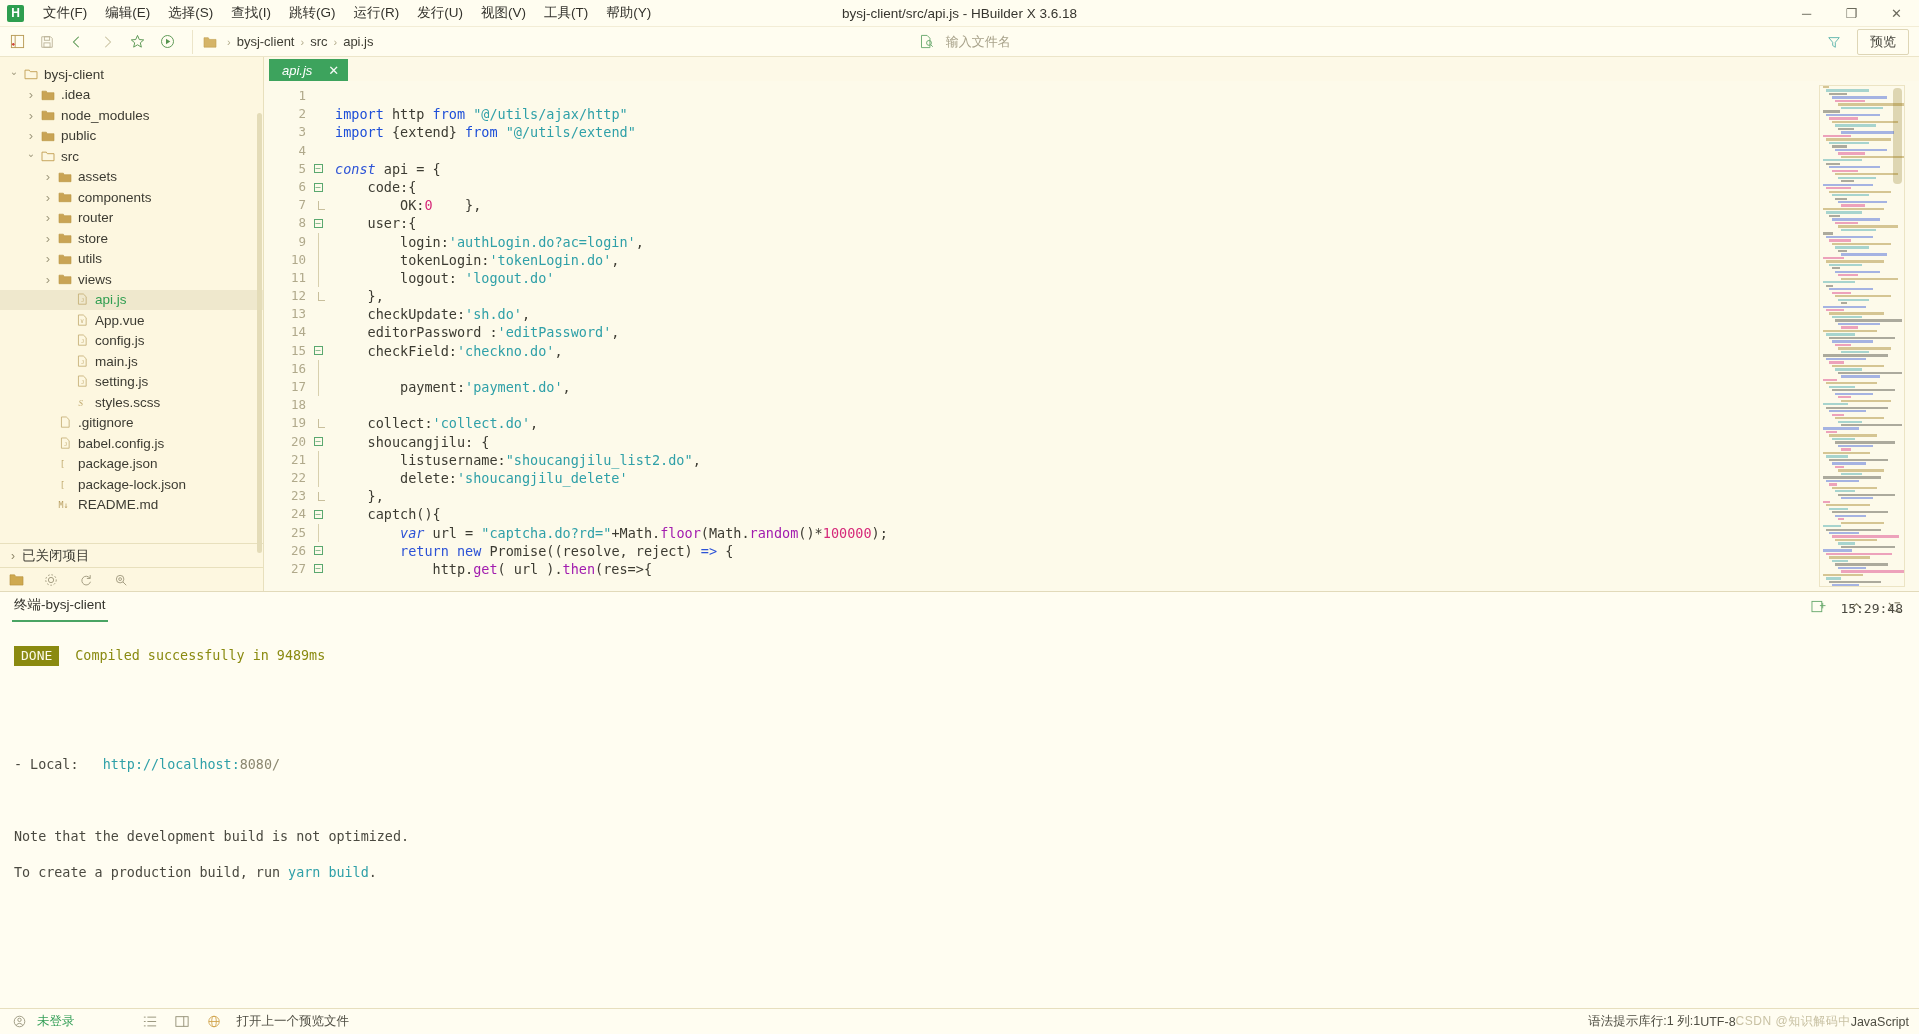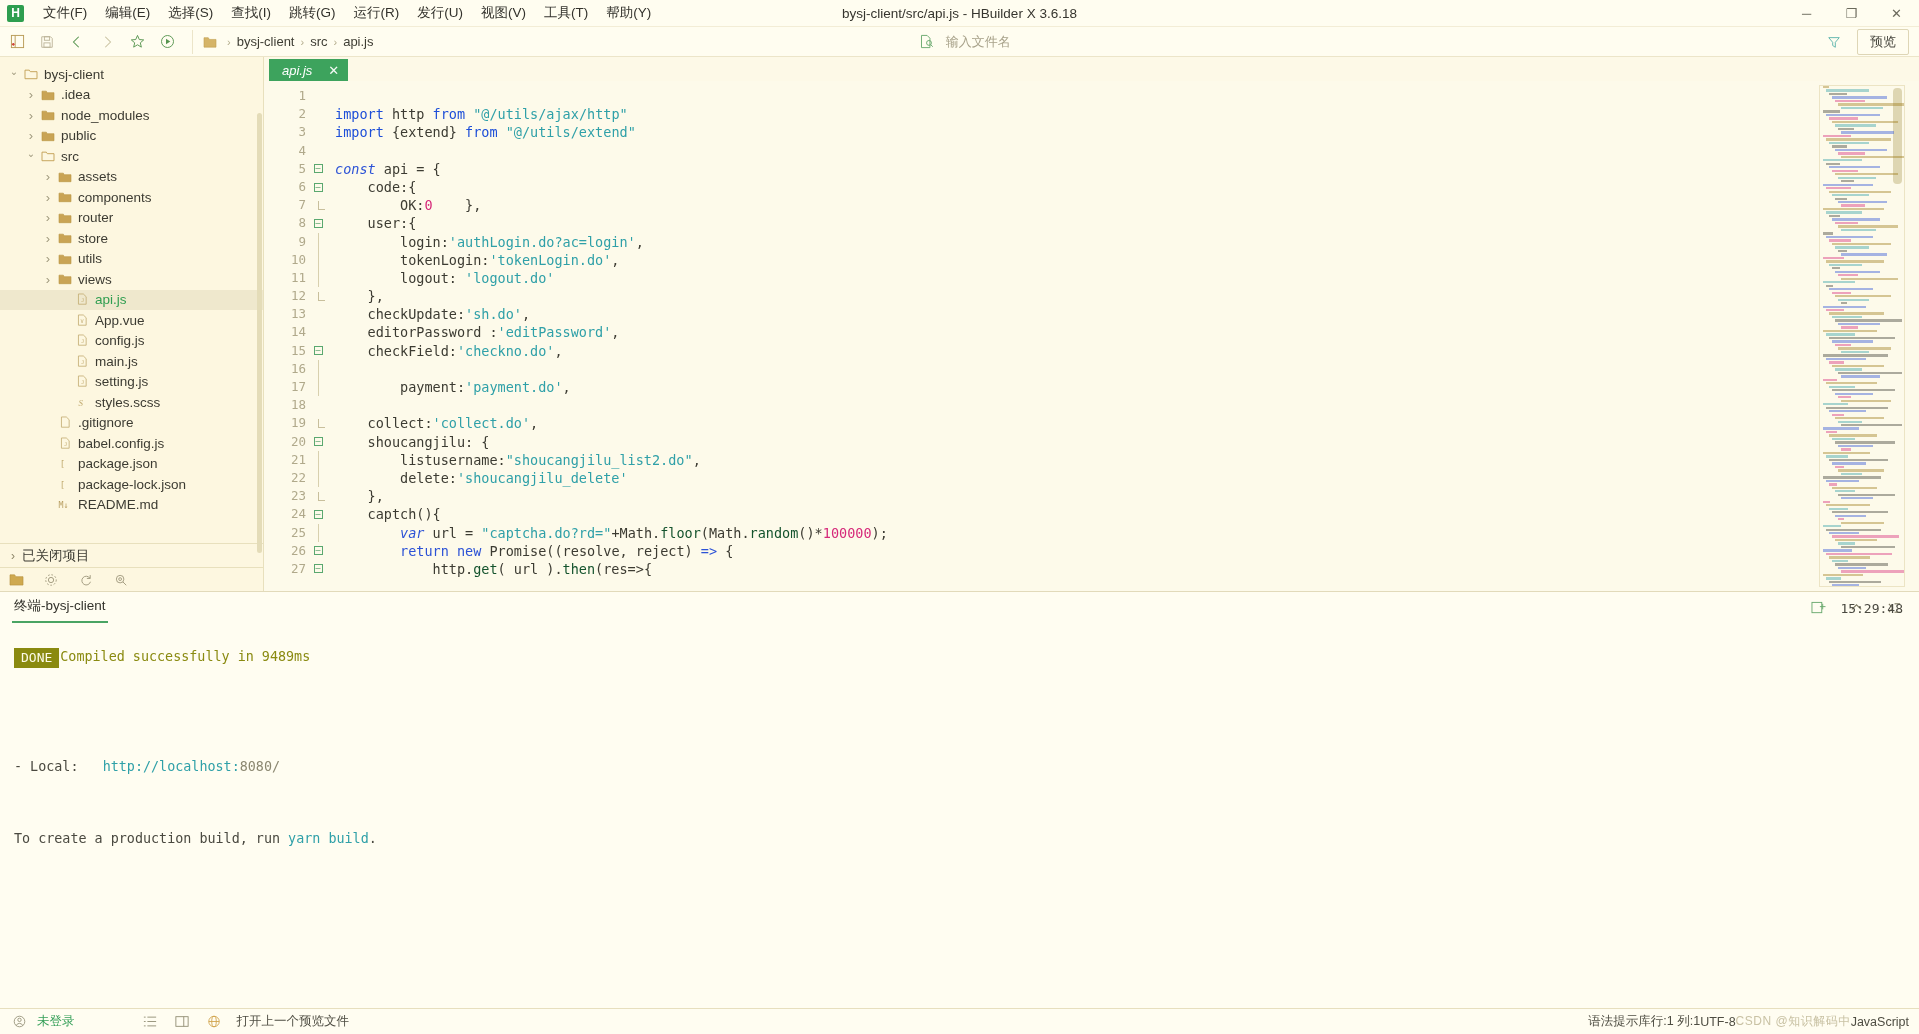--- a/index.html
+++ b/index.html
@@ -138,21 +138,21 @@
     flex: 1; padding-top: 6px; padding-left: 9px; min-width: 0;
     font-family: "DejaVu Sans Mono", monospace; font-size: 13.5px;
     white-space: pre; overflow: hidden;
   }
   .cl { height: 18.2px; line-height: 18.2px; color: #3c3b32; }
   .k  { color: #1d4ed8; }          
   .kw { color: #2c52d6; font-style: italic; }  
   .kb { color: #2c52d6; }          
   .s  { color: #2fa0a8; }
   .n  { color: #d6297a; }          
-  .fn { color: #14532d; }
+  .fn { color: #a21caf; }
 
   .minimap {
     position: absolute; right: 14px; top: 4px; width: 86px; bottom: 4px;
     background: #fdfaea; border: 1px solid #ece4c4; overflow: hidden;
   }
   .mm-line { height: 2.3px; margin-bottom: 1.2px; }
   .v-scroll {
     position: absolute; right: 2px; top: 2px; width: 9px; height: 96px;
     background: #ded6b2; border-radius: 4px;
   }
@@ -839,25 +839,26 @@
           <svg width="15" height="14" viewBox="0 0 16 15">
               <polyline points="2,3 6,7.5 2,12" fill="none" stroke="#7e7a62" stroke-width="1.2"></polyline>
               <line x1="8" y1="3" x2="14" y2="3" stroke="#7e7a62" stroke-width="1.2"></line>
               <line x1="8" y1="12" x2="14" y2="12" stroke="#7e7a62" stroke-width="1.2"></line>
             </svg>
         </span>
       </div>
       <div class="term-time">15:29:48</div>
     </div>
     <div class="term-body">
-<div style="display:flex;align-items:flex-start;gap:1px;"><span class="done-badge">DONE</span><span class="term-green">Compiled successfully in 9489ms</span></div>
+<div style="display:flex;align-items:center;gap:16px;"><span class="done-badge">DONE</span><span class="term-green">Compiled successfully in 9489ms</span></div>
 <div style="height:18px;"></div>
 <div style="height:18px;"></div>
 <div><span>- Local:  </span> <span class="term-url">http://localhost:</span><span class="term-port">8080/</span></div>
 <div style="height:18px;"></div>
+<div>Note that the development build is not optimized.</div>
 <div><span>To create a production build, run </span><span class="term-url">yarn build</span><span>.</span></div>
 <div style="height:18px;"></div>
 <div style="height:18px;"></div>
 
     </div>
   </div>
 
   <div class="statusbar">
     <div class="st-item">
       <span class="ico">

